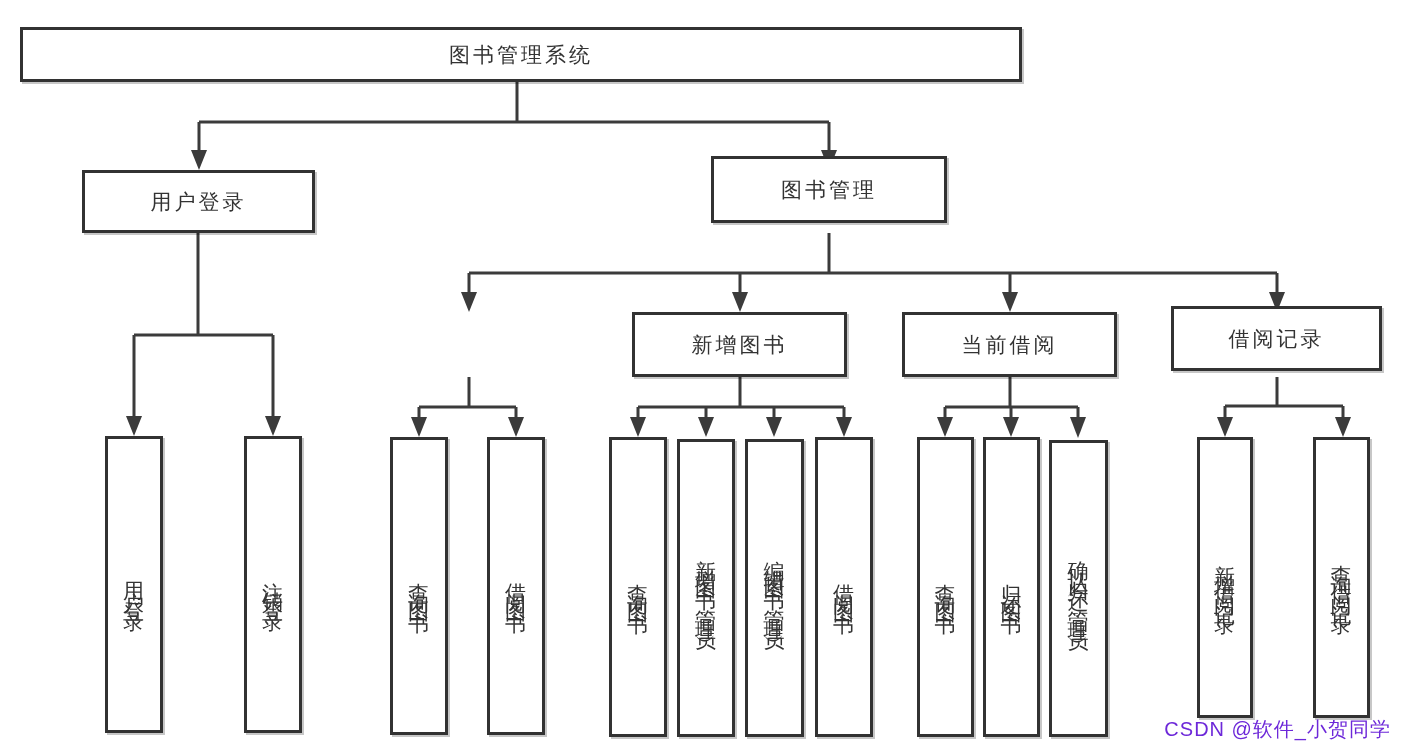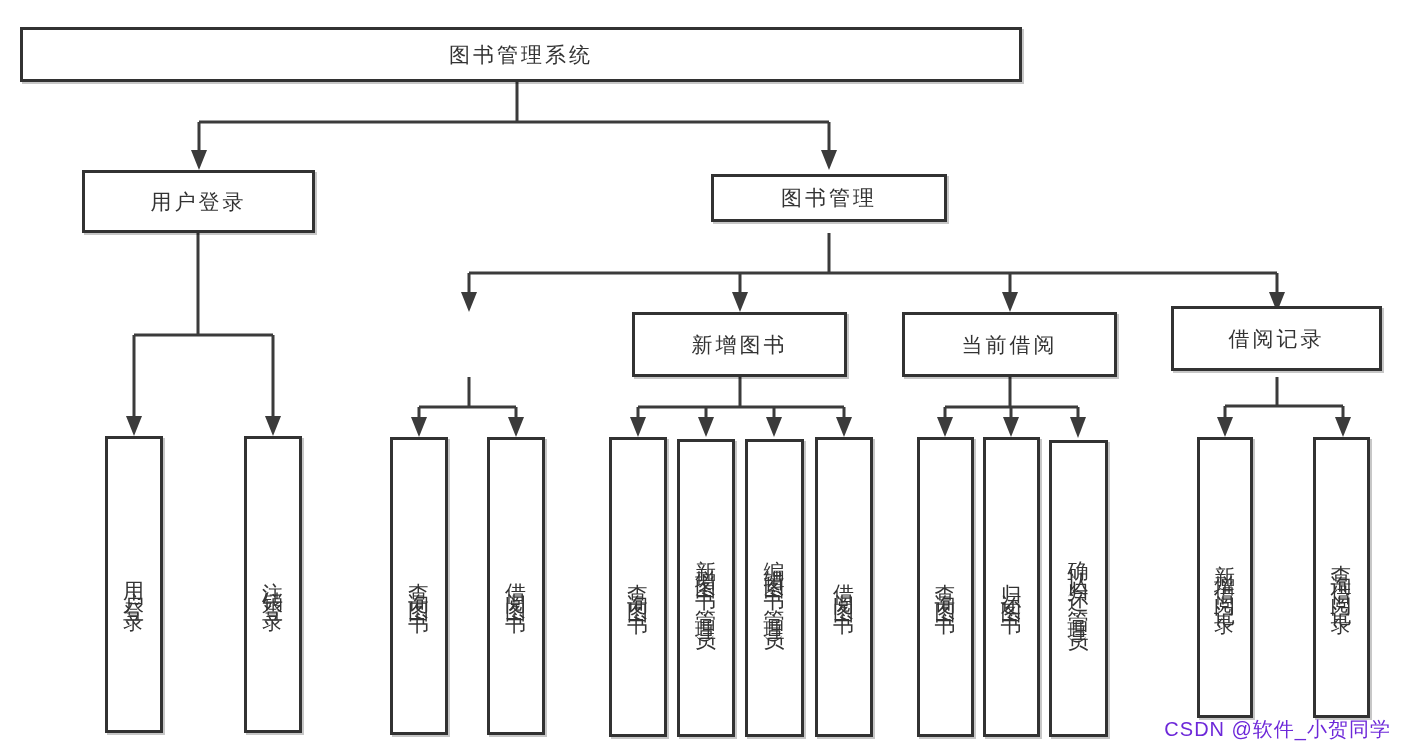--- a/index.html
+++ b/index.html
@@ -102,21 +102,21 @@
     </g>
   </svg>
 
   <div class="box hbox" style="left:20px; top:13px; width:1002px; height:55px;margin-top:14px;">
     <span>图书管理系统</span>
   </div>
 
   <div class="box hbox" style="left:82px; top:170px; width:233px; height:63px;">
     <span>用户登录</span>
   </div>
-  <div class="box hbox" style="left:711px; top:174px; width:236px; height:48px;font-family:Liberation Mono, monospace;">
+  <div class="box hbox" style="left:711px; top:156px; width:236px; height:67px;font-family:Liberation Mono, monospace;">
     <span>图书管理</span>
   </div>
 
   <div class="box hbox" style="left:632px; top:312px; width:215px; height:65px;">
     <span>新增图书</span>
   </div>
   <div class="box hbox" style="left:902px; top:312px; width:215px; height:65px;text-align:center;">
     <span>当前借阅</span>
   </div>
   <div class="box hbox" style="left:1171px; top:306px; width:211px; height:65px;">

